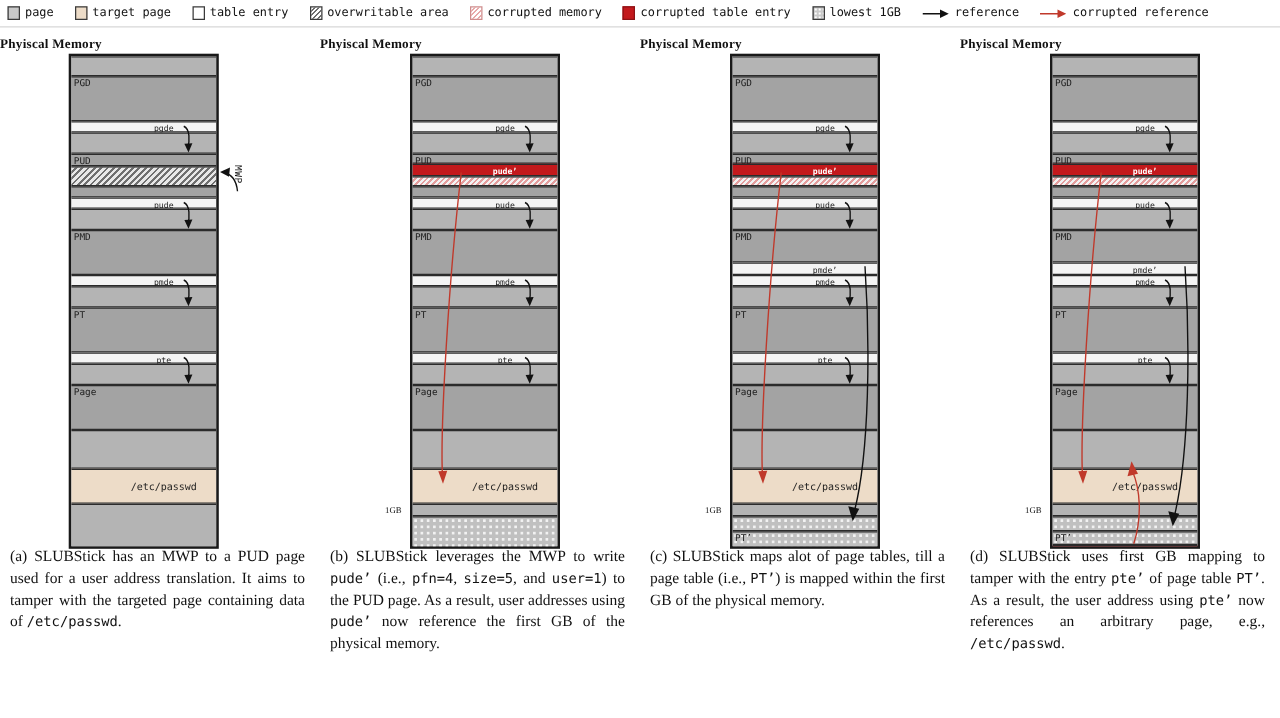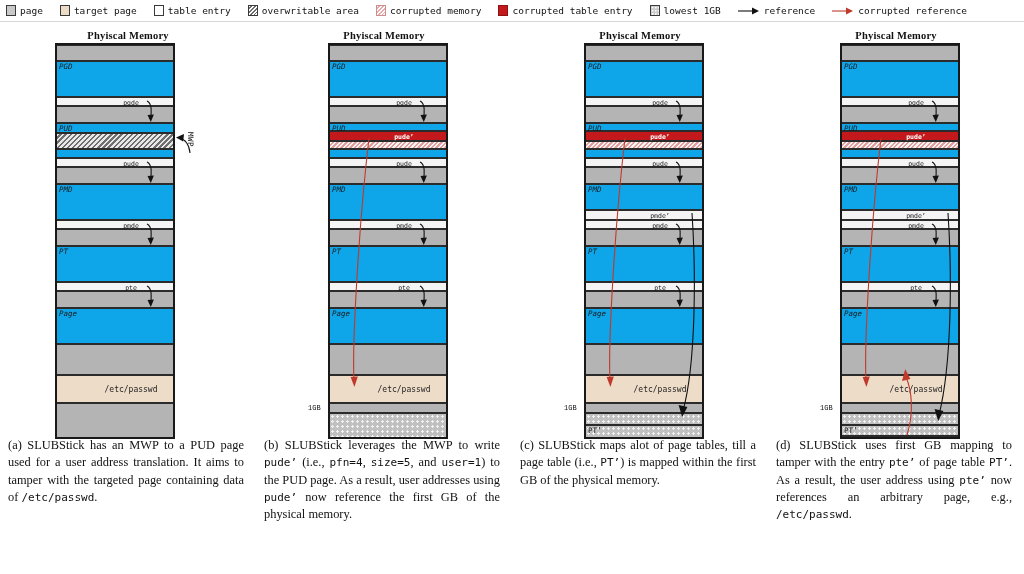--- a/index.html
+++ b/index.html
@@ -66,21 +66,20 @@
     width:256px;height:552px;
   }
   #panel-a{left:0;}
   #panel-b{left:256px;}
   #panel-c{left:512px;}
   #panel-d{left:768px;}
 
   .panel-title{
     position:absolute;
     top:8px;left:0;width:256px;
-    text-align:center;
     font-family:"Liberation Serif",serif;
     font-size:10.5px;
     font-weight:600;
     letter-spacing:.2px;
     color:#111;
   }
 
   .memcol{
     position:absolute;
     top:21px;
@@ -95,21 +94,21 @@
   #panel-b .memcol{left:72px;}
   #panel-c .memcol{left:72px;}
   #panel-d .memcol{left:72px;}
 
   .row{
     position:absolute;left:0;width:100%;
     box-sizing:border-box;
     border-top:1px solid #2b2b2b;
     border-bottom:1px solid #2b2b2b;
   }
-  .r-page{background:#0ea5e9;font-style:italic;}
+  .r-page{background:#a3a3a3;}
   .r-dark{background:#b4b4b4;}
   .r-entry{background:#f4f4f4;}
   .r-target{background:#eddcc8;}
   .r-hatch{
     background:#c9c9c9;
     background-image:repeating-linear-gradient(135deg,#e8e8e8 0 2px,#6f6f6f 2px 3.6px);
   }
   .r-corrupt{
     background:#c3191c;
   }
@@ -136,21 +135,21 @@
     text-align:center;
     font-family:"DejaVu Sans Mono","Liberation Mono",monospace;
     font-size:6.5px;
     color:#1d1d1d;
     white-space:nowrap;
   }
   .entrylabel.white{color:#ffffff;font-weight:bold;}
 
   .gb-label{
     position:absolute;
-    font-family:Liberation Mono, monospace;
+    font-family:Liberation Serif, serif;
     font-size:7px;
     color:#111;
     white-space:nowrap;
   }
 
   .overlay-svg{
     position:absolute;top:21px;left:0;
     width:256px;height:396px;
     pointer-events:none;
   }

